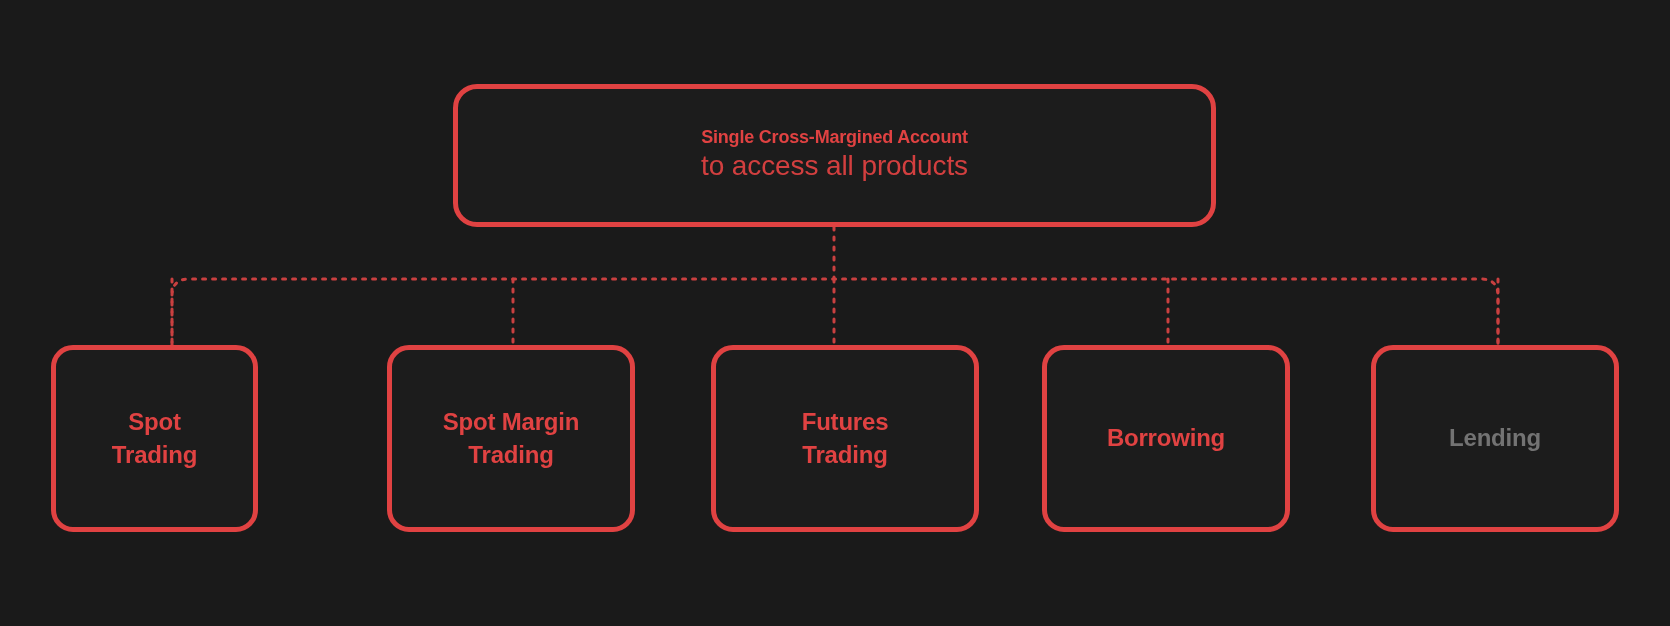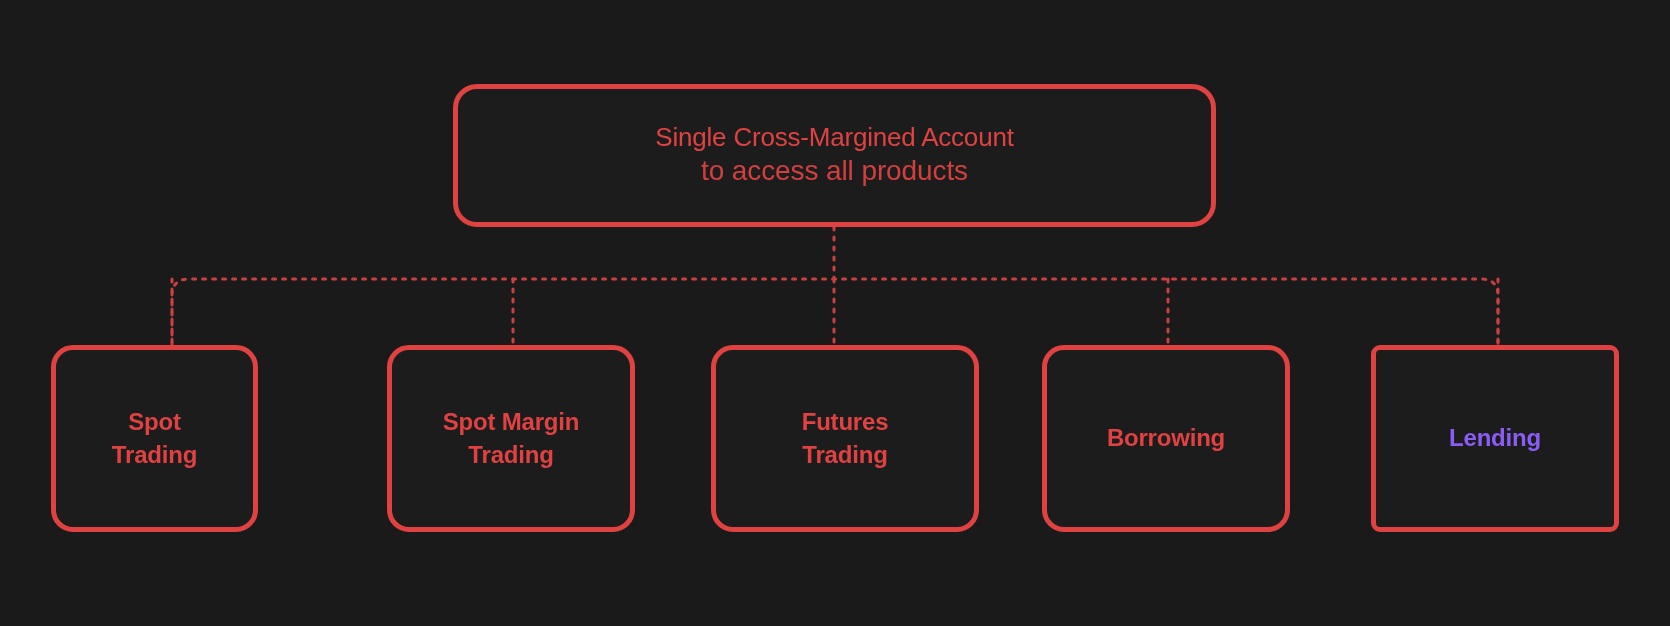--- a/index.html
+++ b/index.html
@@ -48,22 +48,22 @@
 
   #root-node {
     left: 453px;
     top: 84px;
     width: 763px;
     height: 143px;
     border-width: 5px;
     border-radius: 24px;
   }
   #root-node .node-title {
-    font-size: 26px;
-    font-weight: normal;
+    font-size: 18px;
+    font-weight: bold;
     line-height: 1.18;
     letter-spacing: -0.2px;
   }
   #root-node .node-subtitle {
     font-size: 28px;
     font-weight: normal;
     line-height: 1.28;
     letter-spacing: -0.1px;
     opacity: 0.93;
   }
@@ -125,17 +125,17 @@
 
   <div class="node-box leaf-node" id="leaf-node-2" style="border-color:#e04242; color:#e04242;">
     <div class="node-title">Futures
 Trading</div>
   </div>
 
   <div class="node-box leaf-node" id="leaf-node-3" style="border-color:#e04242; color:#e04242;">
     <div class="node-title">Borrowing</div>
   </div>
 
-  <div class="node-box leaf-node" id="leaf-node-4" style="border-color:#e04242; color:#8b5cf6;border-radius:9px;">
+  <div class="node-box leaf-node" id="leaf-node-4" style="border-color:#e04242; color:#737373;">
     <div class="node-title">Lending</div>
   </div>
 
 </div>
 
 </body></html>

